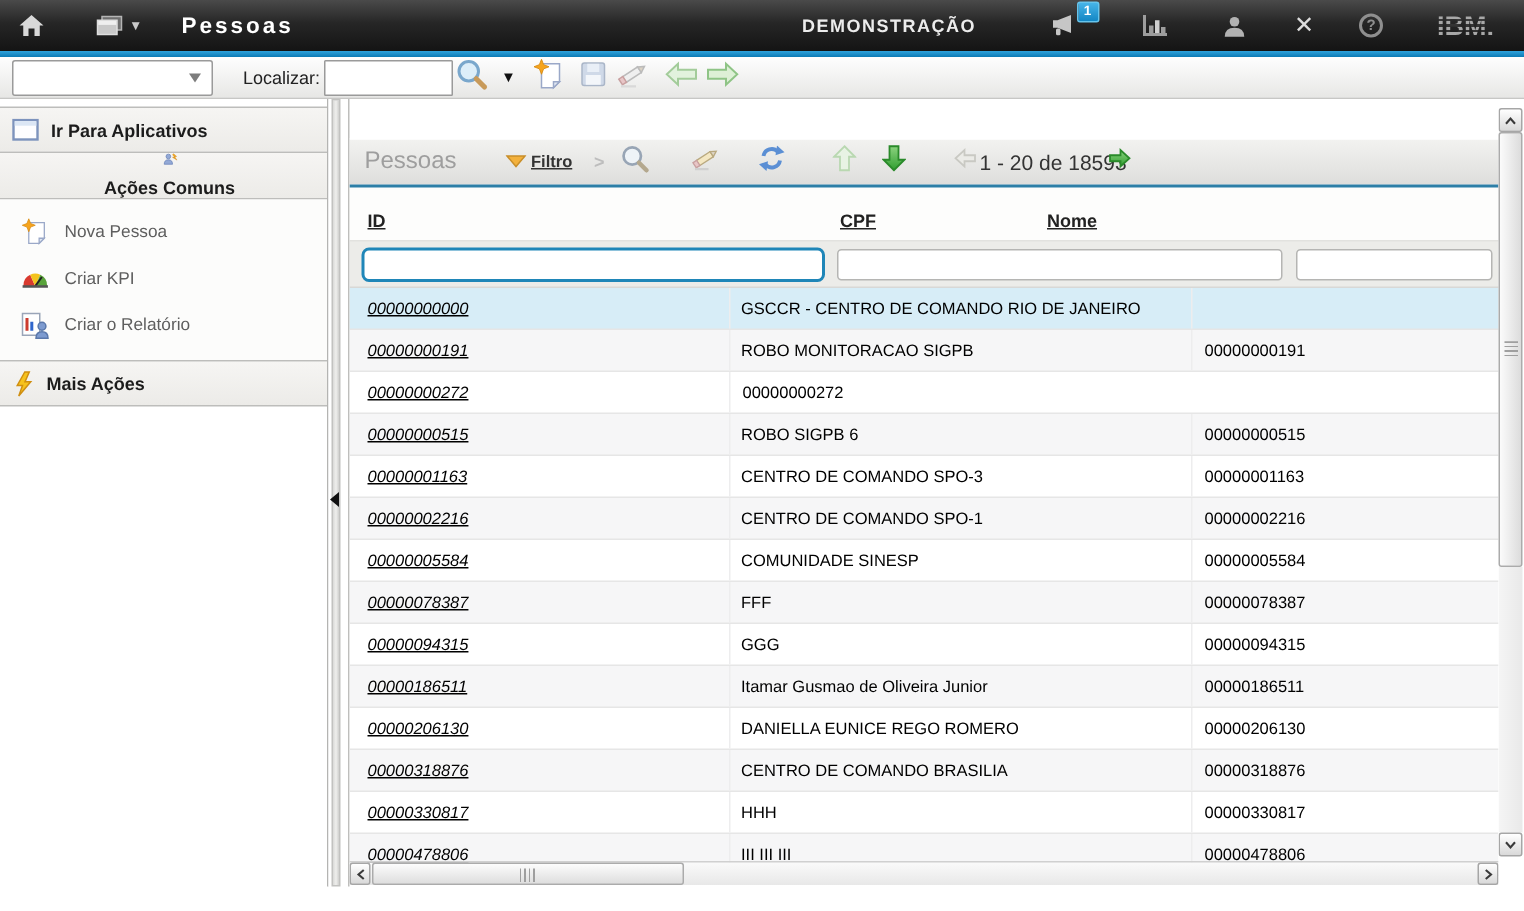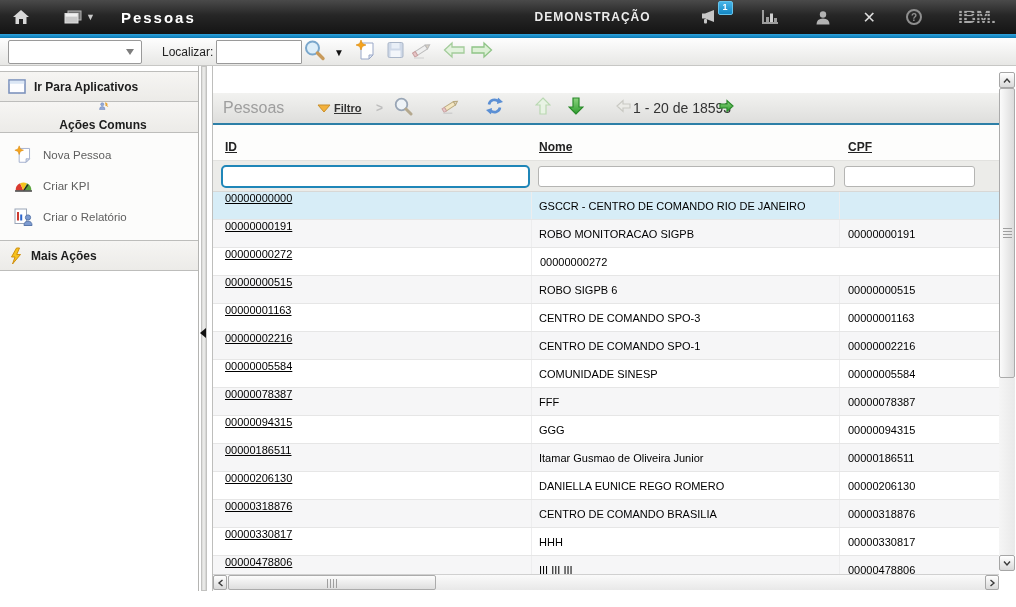--- a/index.html
+++ b/index.html
@@ -43,21 +43,21 @@
   .loc-input { left:216px; width:86px; height:24px; border:1px solid #9a9a9a; border-radius:1px; font-size:12px; padding:0 4px; }
   .t-search { left:303px; } .t-sepcaret { left:334px; font-size:10px; color:#111; cursor:pointer; }
   .t-new { left:355px; } .t-save { left:385px; } .t-clear { left:410px; }
   .t-prev { left:443px; } .t-next { left:470px; }
   .t-btn { cursor:pointer; }
 
   
   .main { display:flex; height:525px; background:#fff; }
 
   
-  .sidebar { width:199px; background:#fff; border-right:1px solid #b4b4b2; padding-top:5px; }
+  .sidebar { width:219px; background:#fff; border-right:1px solid #b4b4b2; padding-top:5px; }
   .side-head { background:linear-gradient(#f6f5f3,#ecebe8); border-top:1px solid #bdbdbb;
     border-bottom:1px solid #bdbdbb; height:31px; display:flex; align-items:center;
     gap:8px; padding-left:8px; font-size:12px; font-weight:bold; color:#1c1c1c; cursor:pointer; }
   .side-head + .side-head { border-top:none;flex-direction:column; }
   .side-items { background:#fcfcfb; padding:6px 0 8px; }
   .side-item { display:flex; align-items:center; gap:10px; height:31px; padding-left:14px;
     font-size:11.5px; color:#5e5e5e; cursor:pointer; }
 
   
   .splitter { width:13px; background:#fff; position:relative; }
@@ -94,22 +94,22 @@
   .f-id { margin-left:8px; width:309px; height:23px; border:2px solid #1f86b8; border-radius:5px; }
   .f-nome { margin-left:8px; width:297px; }
   .f-cpf { margin-left:9px; width:131px; }
 
   .grid-body { }
   .trow { display:flex; height:28px; border-bottom:1px solid #e6e6e6; font-size:11px; color:#000;
     align-items:center; cursor:pointer; }
   .trow.sel { background:#d7edf7; }
   .trow.alt { background:#f6f6f7; }
   .trow.plain { background:#fff; }
-  .c-id { width:319px; padding-left:12px; align-self:stretch; display:flex; align-items:flex-start;
-    border-right:1px solid #ededee; }
+  .c-id { width:254px; padding-left:12px; align-self:stretch; display:flex; align-items:center;
+    border-right:1px solid #ededee;font-style:italic; }
   .c-id a { color:#000; text-decoration:underline; }
   .c-nome { width:308px; padding-left:7px; align-self:stretch; display:flex; align-items:center;
     border-right:1px solid #ededee; }
   .c-cpf { flex:1; padding-left:8px; }
 
   
   .hscroll { position:absolute; left:0; right:0; bottom:1px; height:16px; display:flex;
     background:linear-gradient(#fafafa,#e8e8e8); border-top:1px solid #d0d0d0; }
   .sc-btn { width:14px; height:15px; background:linear-gradient(#fff,#d9d9d9);
     border:1px solid #a6a6a6; border-radius:2px; display:flex; align-items:center;
@@ -357,22 +357,22 @@
                 <stop offset="1" stop-color="#2f9e2f"></stop>
               </linearGradient>
             </defs>
             <path d="M8 1.5 V5 H1 V9 H8 V12.5 L14 7 Z" fill="url(#gnx)" stroke="#2a8a2a" stroke-width="1.2"></path>
           </svg>
       </span>
     </div>
 
     <div class="grid-head">
       <div class="h-cell col-id"><span>ID</span></div>
+      <div class="h-cell col-cpf"><span>CPF</span></div>
       <div class="h-cell col-nome"><span>Nome</span></div>
-      <div class="h-cell col-cpf"><span>CPF</span></div>
     </div>
 
     <div class="grid-filter">
       <input class="f-input f-id" value="" style="">
       <input class="f-input f-nome" value="" style="">
       <input class="f-input f-cpf" value="" style="">
     </div>
 
     <div class="grid-body">
   <div class="trow sel">

